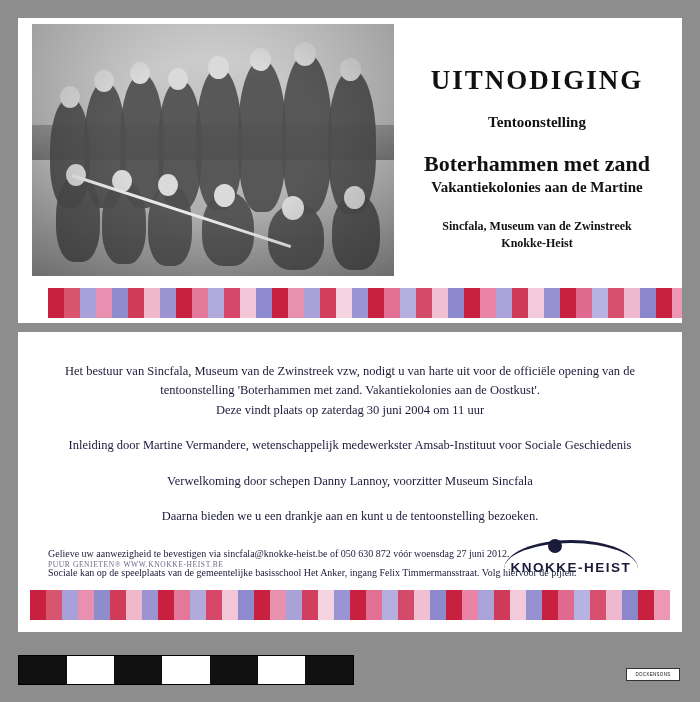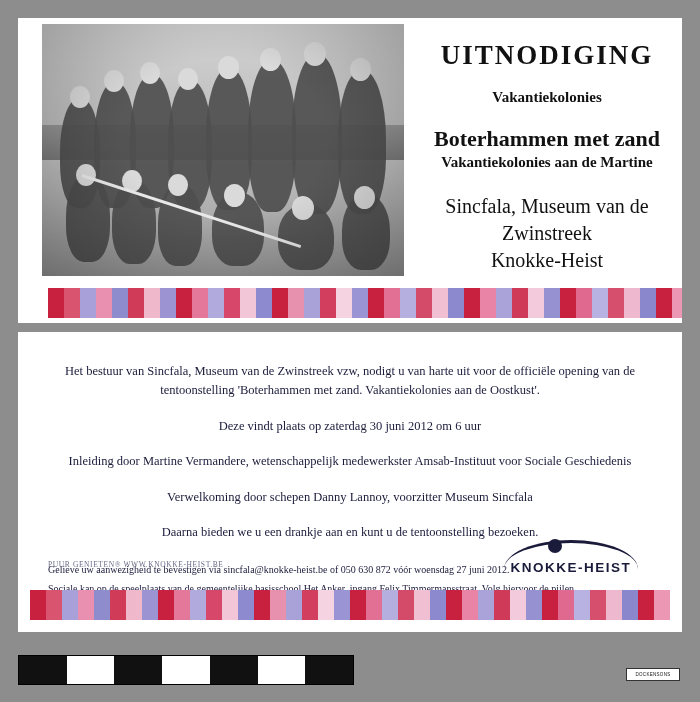--- a/index.html
+++ b/index.html
@@ -21,24 +21,25 @@
     left: 18px;
     top: 18px;
     width: 664px;
     height: 305px;
     background: #ffffff;
     box-sizing: border-box;
     overflow: hidden;
   }
   .card-top-inner {
     position: absolute;
-    left: 12px; top: 0;
+    left: 2px; top: 0;
     width: 664px;
     height: 258px;
     display: flex;
+    align-items: center;
   }
   .photo {
     position: relative;
     width: 362px;
     height: 252px;
     margin: 6px 0 0 12px;
     background: #9aa2a6;
     overflow: hidden;
     filter: grayscale(100%);
   }
@@ -105,22 +106,22 @@
     font-size: 15px;
     font-weight: bold;
     margin-bottom: 22px;
   }
   .t-dates {
     font-size: 13px;
     font-weight: bold;
     margin-bottom: 22px;
   }
   .t-venue {
-    font-size: 20px;
-    font-weight: normal;
+    font-size: 12px;
+    font-weight: bold;
     line-height: 1.35;
   }
 
   
   .stripes {
     position: absolute;
     display: flex;
     overflow: hidden;
   }
   .stripes span { display: block; height: 100%; }
@@ -152,21 +153,21 @@
     position: absolute;
     left: 30px;
     top: 30px;
     width: 604px;
     color: #1a1a3a;
   }
   .p-intro {
     font-size: 12.5px;
     text-align: center;
     line-height: 1.55;
-    margin-bottom: 16px;
+    margin-bottom: 0;
   }
   .p-when {
     font-size: 12.5px;
     text-align: center;
     line-height: 1.55;
     margin-bottom: 16px;
   }
   .p-speakers {
     font-size: 12.5px;
     text-align: center;
@@ -300,21 +301,21 @@
       <div class="head" style="left:182px; top:160px; width:21px; height:23px;"></div>
       <div class="head" style="left:250px; top:172px; width:22px; height:24px;"></div>
       <div class="head" style="left:312px; top:162px; width:21px; height:23px;"></div>
 
       <div class="pole"></div>
       <div class="vignette"></div>
     </div>
 
     <div class="top-text">
       <div class="t-title">UITNODIGING</div>
-      <div class="t-sub">Vakantiekolonies</div>
+      <div class="t-sub">Tentoonstelling</div>
       <div class="t-main">Boterhammen met zand</div>
       <div class="t-main2">Vakantiekolonies aan de Martine</div>
       <div class="t-venue">Sincfala, Museum van de Zwinstreek</div>
       <div class="t-venue">Knokke-Heist</div>
     </div>
 
   </div>
 
   <div class="stripes stripe-top">
       <span style="background: rgb(200, 32, 63); width: 2.5%;"></span>
@@ -356,21 +357,21 @@
       <span style="background: rgb(238, 185, 206); width: 2.5%;"></span>
       <span style="background: rgb(139, 135, 205); width: 2.5%;"></span>
       <span style="background: rgb(200, 32, 63); width: 2.5%;"></span>
       <span style="background: rgb(236, 151, 180); width: 2.5%;"></span>
     </div>
 </div>
 
 <div class="card-bottom">
   <div class="body-text">
     <div class="p-intro">Het bestuur van Sincfala, Museum van de Zwinstreek vzw, nodigt u van harte uit voor de officiële opening van de tentoonstelling 'Boterhammen met zand. Vakantiekolonies aan de Oostkust'.</div>
-    <div class="p-when">Deze vindt plaats op zaterdag 30 juni 2012 om 6 uur</div>
+    <div class="p-when">Deze vindt plaats op zaterdag 30 juni 2004 om 11 uur</div>
     <div class="p-speakers">Inleiding door Martine Vermandere, wetenschappelijk medewerkster Amsab-Instituut voor Sociale Geschiedenis</div>
     <div class="p-speakers">Verwelkoming door schepen Danny Lannoy, voorzitter Museum Sincfala</div>
     <div class="p-drink">Daarna bieden we u een drankje aan en kunt u de tentoonstelling bezoeken.</div>
     <div class="p-rsvp">Gelieve uw aanwezigheid te bevestigen via sincfala@knokke-heist.be of 050 630 872 vóór woensdag 27 juni 2012.</div>
     <div class="p-rsvp">Sociale kan op de speelplaats van de gemeentelijke basisschool Het Anker, ingang Felix Timmermansstraat. Volg hiervoor de pijlen.</div>
   </div>
 
   <div class="p-tag">PUUR GENIETEN® WWW.KNOKKE-HEIST.BE</div>
 
   <div class="logo">

